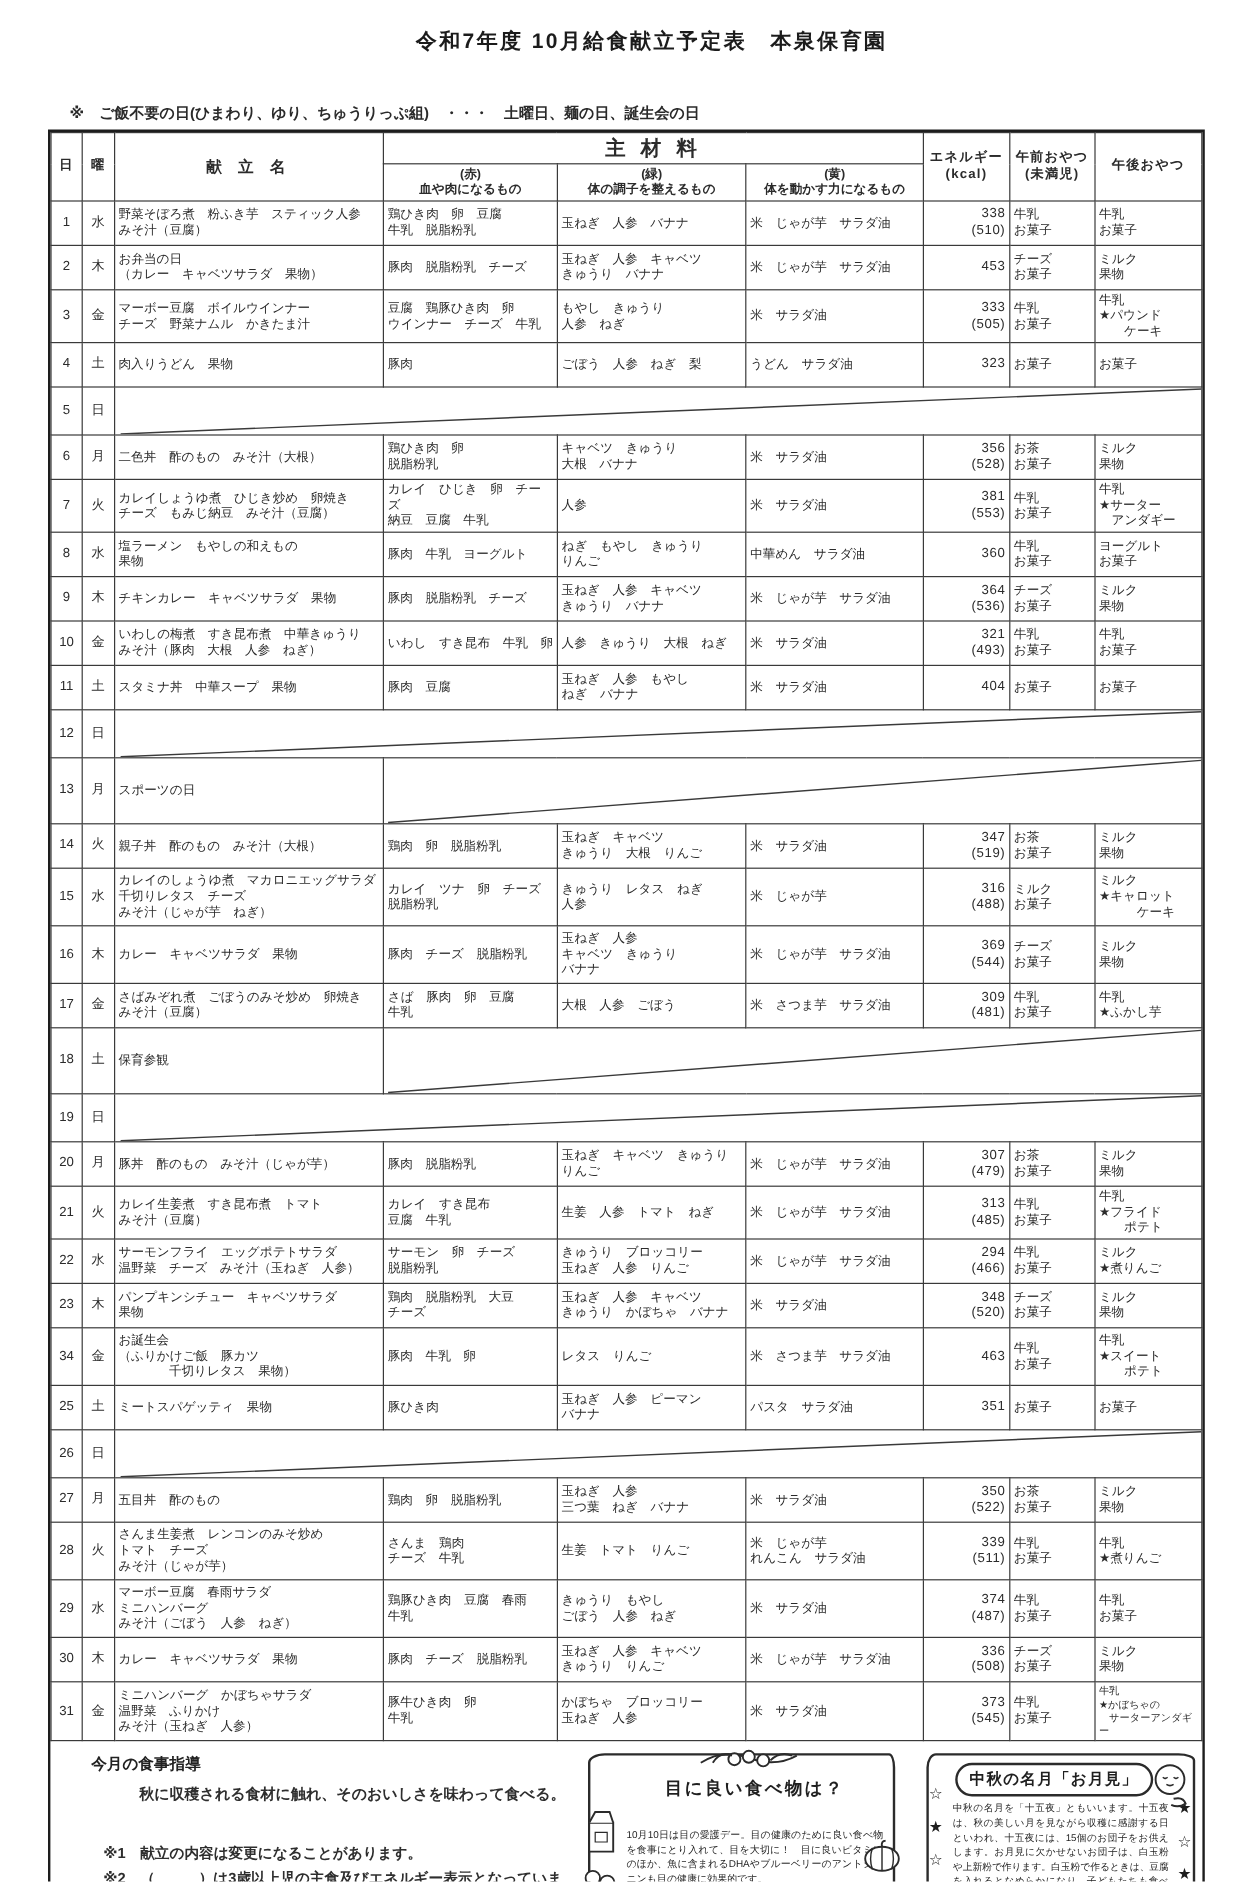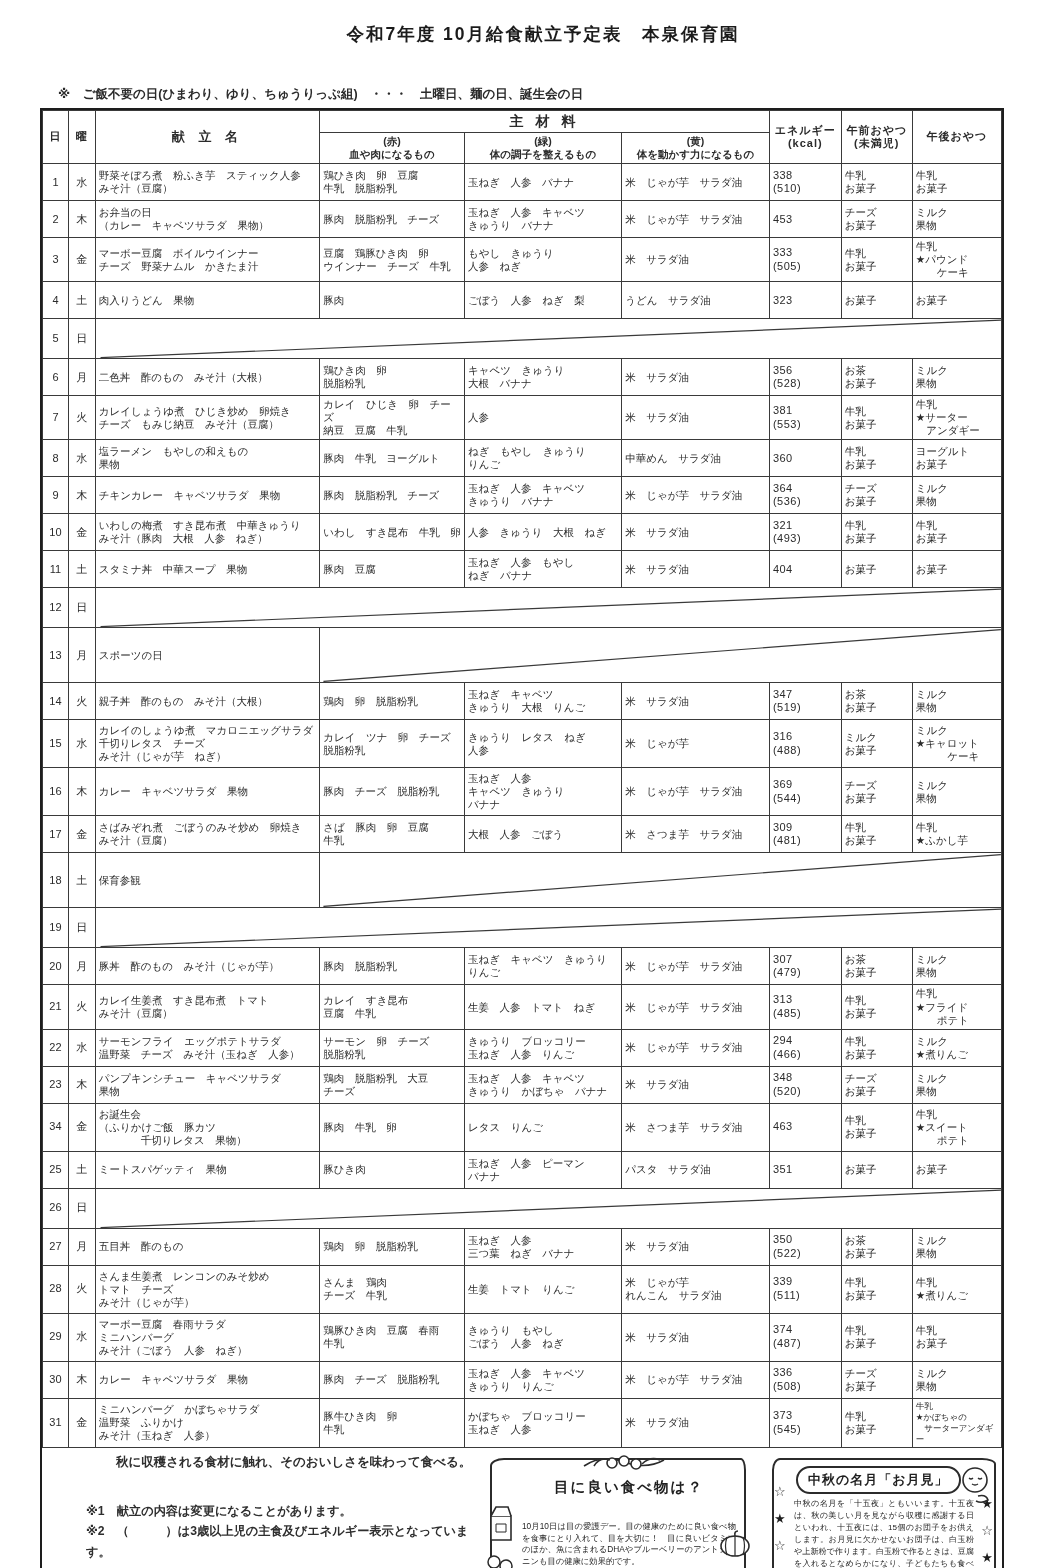--- a/index.html
+++ b/index.html
@@ -24,27 +24,27 @@
     width:100%;border-collapse:collapse;table-layout:fixed;
     font-size:10.5px;line-height:1.24;color:#2b2b2b;
   }
   table.menu th,table.menu td{
     border:1px solid #3a3a3a;padding:2px 3px;vertical-align:middle;
     box-sizing:border-box;overflow:hidden;
   }
   table.menu thead th{text-align:center;font-weight:bold;background:#fff;}
   th.h-main{font-size:11px;letter-spacing:1px;white-space:pre-line;}
   th.h-menu{font-size:13px;letter-spacing:5px;}
-  th.h-zai{font-size:14px;letter-spacing:4px;height:17px;}
+  th.h-zai{font-size:17px;letter-spacing:4px;height:17px;}
   th.h-sub{font-size:10.5px;white-space:pre-line;font-weight:bold;height:30px;}
   td.c-day,td.c-wd{text-align:center;font-size:11px;padding:0;}
   td.c-menu,td.c-red,td.c-green,td.c-yellow,td.c-am,td.c-pm{
     white-space:pre-line;text-align:left;vertical-align:middle;
   }
-  td.c-energy{text-align:left;white-space:pre-line;font-size:11px;letter-spacing:.5px;margin-top:28px;}
+  td.c-energy{text-align:right;white-space:pre-line;font-size:11px;letter-spacing:.5px;margin-top:28px;}
   tr.r-normal{height:37px;}
   tr.r-tall{height:48px;}
   tr.r-empty{height:40px;}
   tr.r-event{height:55px;}
   td.diag{position:relative;padding:0;}
   td.diag svg{position:absolute;inset:0;width:100%;height:100%;display:block;}
   td.c-pm.small{font-size:8.5px;line-height:1.3;}
 
   .footer{
     display:flex;align-items:flex-start;height:198px;box-sizing:border-box;
@@ -572,20 +572,21 @@
 お菓子</td>
           <td class="c-pm small">牛乳
 ★かぼちゃの
 　サーターアンダギー</td>
         </tr>
       </tbody>
   </table>
 
   <div class="footer">
     <div class="f-notes">
+      <div class="guidance-title">今月の食事指導</div>
       <div class="guidance-body">秋に収穫される食材に触れ、そのおいしさを味わって食べる。</div>
       <div class="remarks">
         <div>※1　献立の内容は変更になることがあります。</div>
         <div>※2　（　　　）は3歳以上児の主食及びエネルギー表示となっています。</div>
 
       </div>
     </div>
 
     <div class="info-box eye-box">
       <div class="eye-inner">

